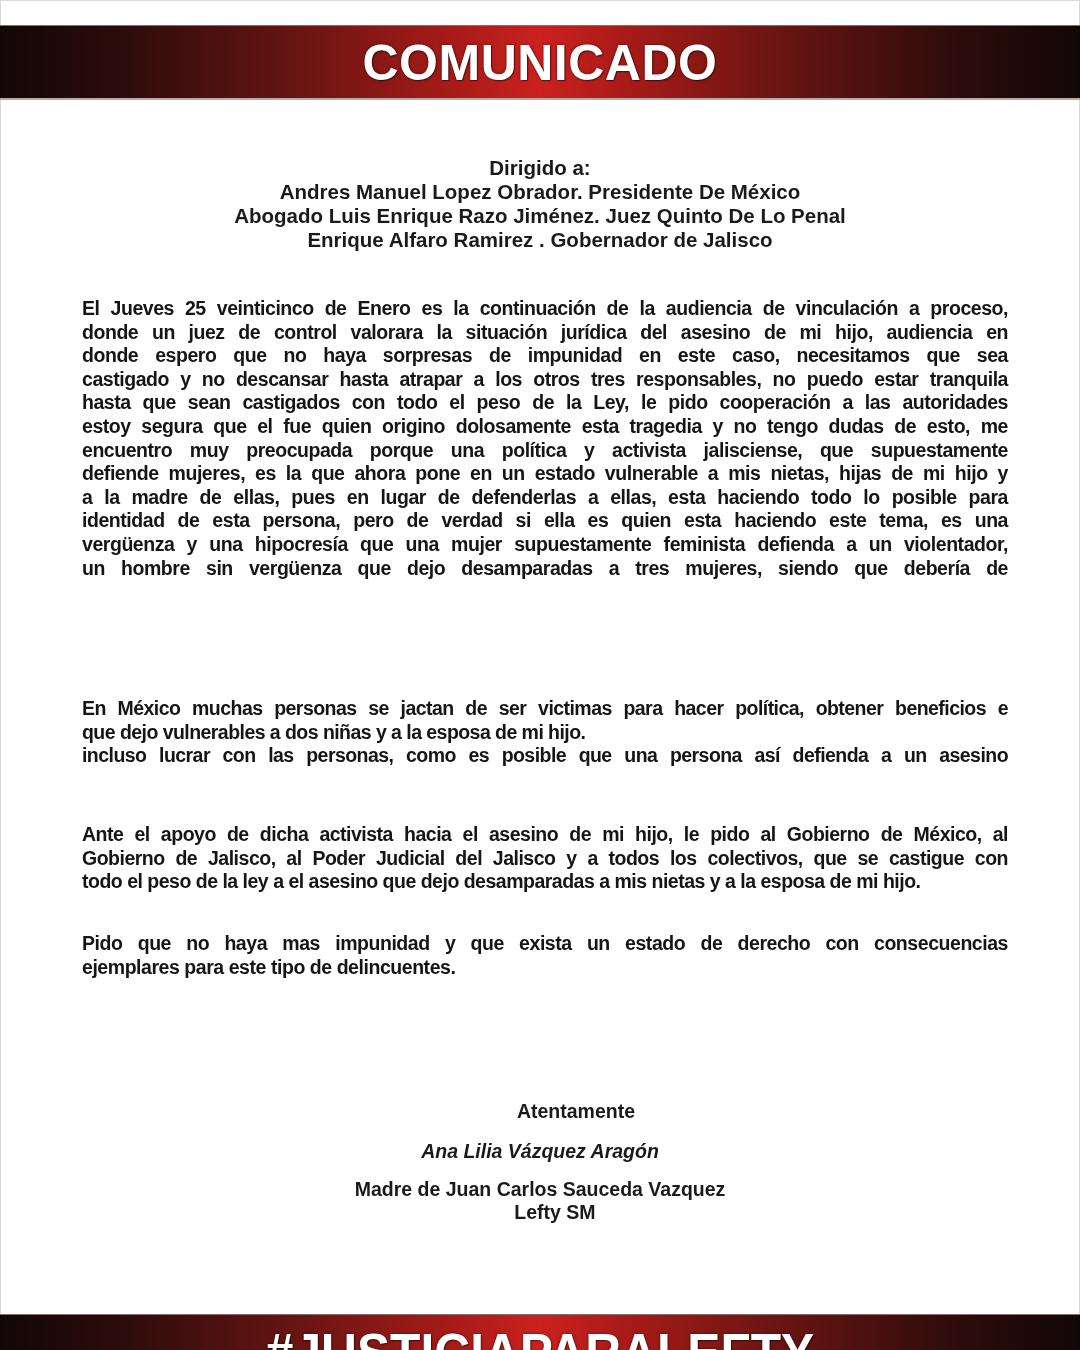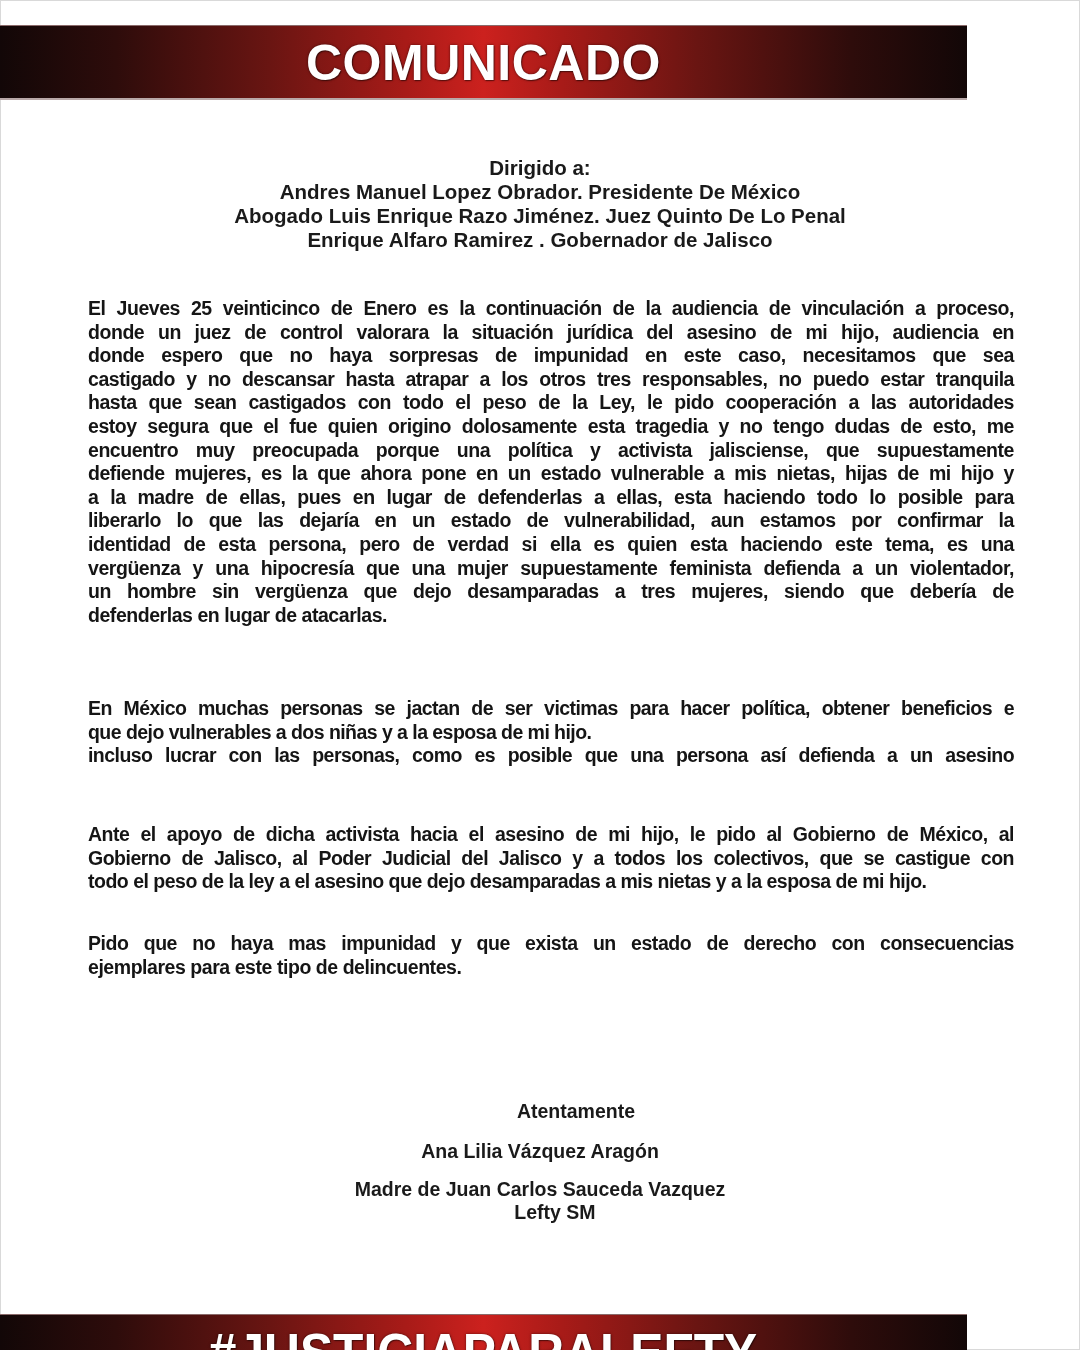--- a/index.html
+++ b/index.html
@@ -18,21 +18,21 @@
     .page-frame {
       position: absolute;
       left: 0; top: 0;
       width: 1078px; height: 1348px;
       border: 1px solid #d9d9d9;
       pointer-events: none;
     }
     .banner {
       position: absolute;
       left: 0;
-      width: 967px;
+      width: 1080px;
       height: 75px;
       background: linear-gradient(90deg,
         #120707 0%,
         #2e0c0b 12%,
         #6a1512 28%,
         #a81b18 42%,
         #cc211e 50%,
         #a81b18 58%,
         #6a1512 72%,
         #2e0c0b 88%,
@@ -74,21 +74,21 @@
       text-align: center;
       font-size: 20.5px;
       font-weight: bold;
       line-height: 24px;
       color: #1a1a1a;
     }
     .addressees div { white-space: nowrap; }
 
     .body-text {
       position: absolute;
-      left: 88px;
+      left: 82px;
       width: 926px;
       font-size: 19.5px;
       font-weight: bold;
       line-height: 23.6px;
       text-align: justify;
       color: #151515;
     }
     .body-text .line {
       display: block;
       text-align: justify;
@@ -108,21 +108,21 @@
       position: absolute;
       top: 1100px;
       left: 0;
       width: 1080px;
       text-align: center;
       font-weight: bold;
       font-size: 19.5px;
       color: #1a1a1a;
     }
     .sig-closing { position: absolute; top: 0; left: 0; width: 100%; padding-left: 36px; }
-    .sig-name { position: absolute; top: 40px; left: 0; width: 100%; }
+    .sig-name { position: absolute; top: 40px; left: 0; width: 100%; font-style: italic; }
     .sig-role { position: absolute; top: 78px; left: 0; width: 100%; }
     .sig-alias { position: absolute; top: 101px; left: 15px; width: 100%; }
   </style>
 </head>
 <body>
 
 <div class="page-frame"></div>
 
 <div class="banner banner-top">
   <span class="banner-text">COMUNICADO</span>
@@ -138,25 +138,23 @@
 <div class="body-text para-1">
   <span class="line">El Jueves 25 veinticinco de Enero es la continuación de la audiencia de vinculación a proceso,</span>
   <span class="line">donde un juez de control valorara la situación jurídica del asesino de mi hijo, audiencia en</span>
   <span class="line">donde espero que no haya sorpresas de impunidad en este caso, necesitamos que sea</span>
   <span class="line">castigado y no descansar hasta atrapar a los otros tres responsables, no puedo estar tranquila</span>
   <span class="line">hasta que sean castigados con todo el peso de la Ley, le pido cooperación a las autoridades</span>
   <span class="line">estoy segura que el fue quien origino dolosamente esta tragedia y no tengo dudas de esto, me</span>
   <span class="line">encuentro muy preocupada porque una política y activista jalisciense, que supuestamente</span>
   <span class="line">defiende mujeres, es la que ahora pone en un estado vulnerable a mis nietas,  hijas de mi hijo y</span>
   <span class="line">a la madre de ellas, pues en lugar de defenderlas a ellas, esta haciendo todo lo posible para</span>
-  <span class="line">liberarlo lo que las dejaría en un estado de vulnerabilidad, aun estamos por confirmar la</span>
   <span class="line">identidad de esta persona, pero de verdad si ella es quien esta haciendo este tema, es una</span>
   <span class="line">vergüenza y una hipocresía que una mujer supuestamente feminista defienda a un violentador,</span>
   <span class="line">un hombre sin vergüenza que dejo desamparadas a tres mujeres, siendo que debería de</span>
-  <span class="line last">defenderlas en lugar de atacarlas.</span>
 </div>
 
 <div class="body-text para-2">
   <span class="line">En México muchas personas se jactan de ser victimas para hacer política, obtener beneficios e</span>
   <span class="line last">que dejo vulnerables a dos niñas y a la esposa de mi hijo.</span>
   <span class="line">incluso lucrar con las personas, como es posible que una persona así defienda a un asesino</span>
 </div>
 
 <div class="body-text para-3">
   <span class="line">Ante el apoyo de dicha activista hacia el asesino de mi hijo, le pido al Gobierno de México, al</span>

